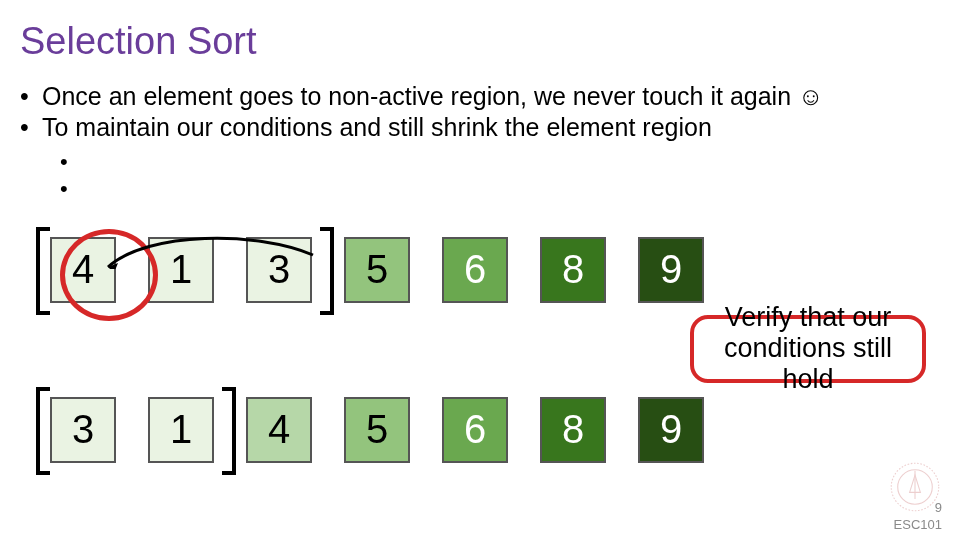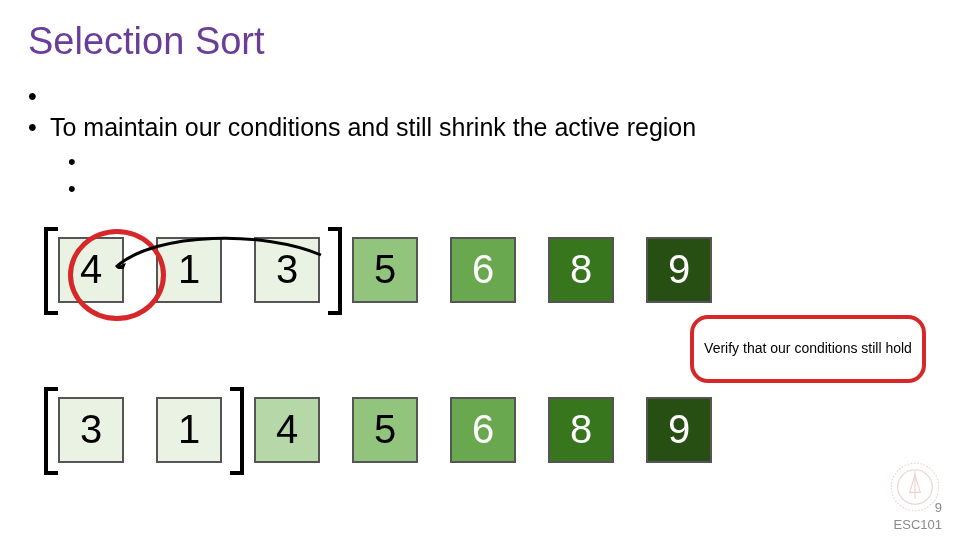--- a/index.html
+++ b/index.html
@@ -9,21 +9,21 @@
     height: 540px;
     font-family: Arial, Helvetica, sans-serif;
     background: #fff;
     color: #000;
     overflow: hidden;
   }
   .slide {
     position: relative;
     width: 960px;
     height: 540px;
-    padding: 20px 30px 0 28px;
+    padding: 20px 30px 0 20px;
     box-sizing: border-box;
   }
   .title {
     color: #6a3d9a;
     font-size: 38px;
     font-weight: 500;
     margin: 0 0 18px 0;
   }
   .bullets {
     font-size: 25px;
@@ -110,21 +110,21 @@
     top: 94px;
     width: 236px;
     height: 68px;
     border: 4px solid #d62828;
     border-radius: 18px;
     box-sizing: border-box;
     display: flex;
     align-items: center;
     justify-content: center;
     text-align: center;
-    font-size: 14px;
+    font-size: 27px;
     line-height: 1.15;
     padding: 4px 8px;
     background: #fff;
   }
 
   .footer {
     position: absolute;
     right: 18px;
     bottom: 8px;
     text-align: right;
@@ -149,24 +149,25 @@
 </head>
 <body>
 
 <div class="slide">
 
   <h1 class="title">Selection Sort</h1>
 
   <div class="bullets">
     <div class="bullet-row">
       <span class="bullet-dot">•</span>
-    </div>
-    <div class="bullet-row">
-      <span class="bullet-dot">•</span>
-      <span>To maintain our conditions and still shrink the active region</span>
+      <span>Once an element goes to non-active region, we never touch it again ☺</span>
+    </div>
+    <div class="bullet-row">
+      <span class="bullet-dot">•</span>
+      <span>To maintain our conditions and still shrink the element region</span>
     </div>
   </div>
 
   <div class="sub-bullets">
     <div class="bullet-row">
       <span class="bullet-dot">•</span>
     </div>
     <div class="bullet-row">
       <span class="bullet-dot">•</span>
     </div>

